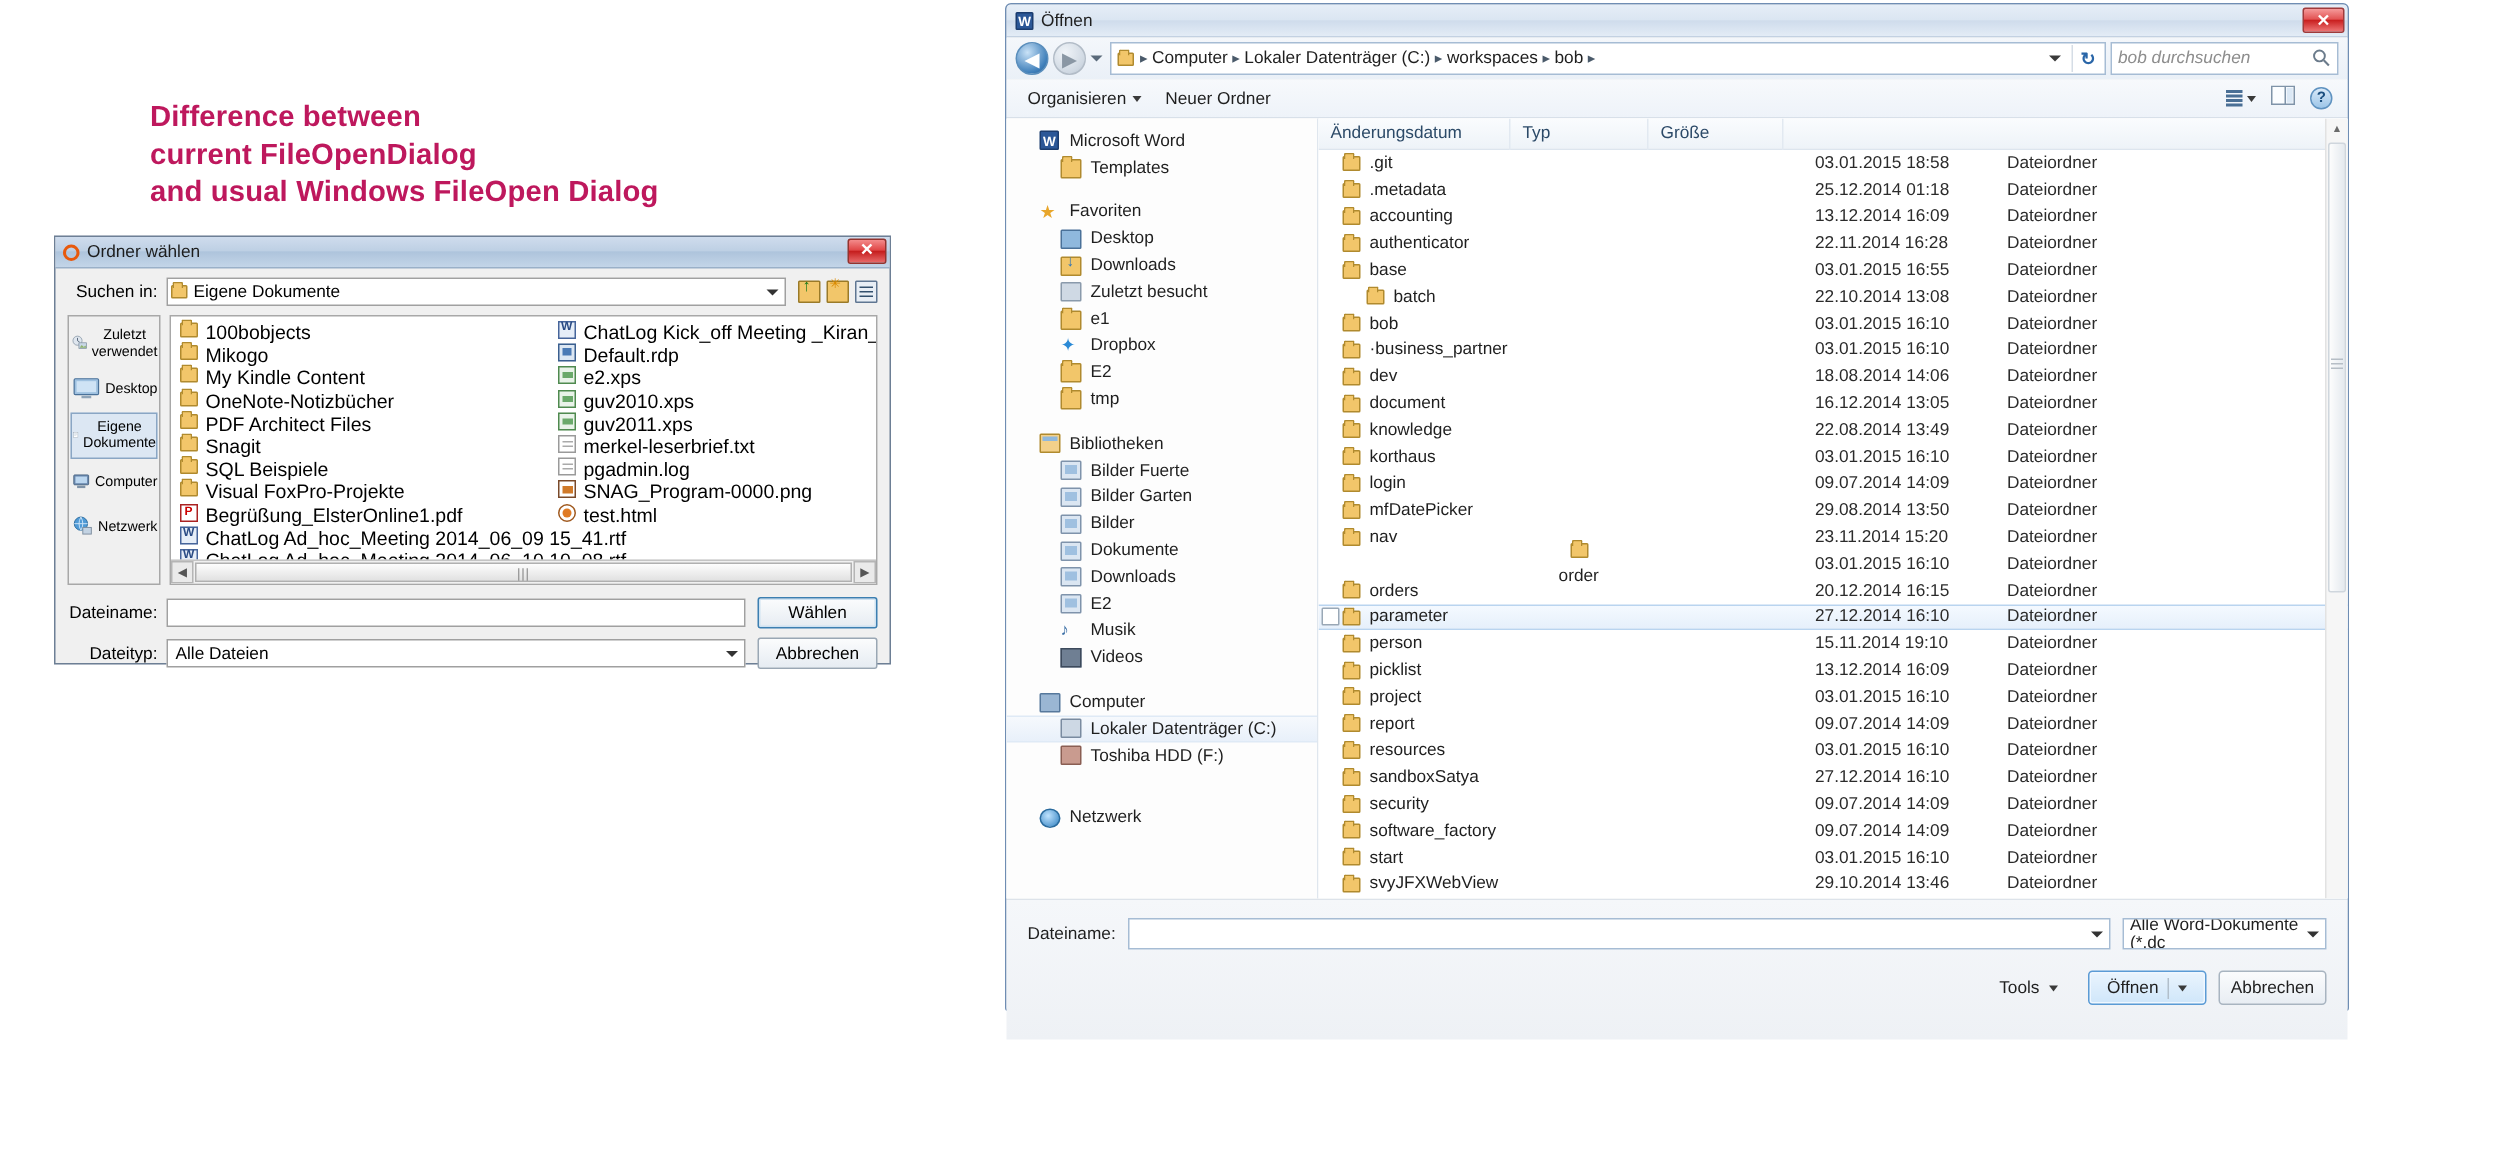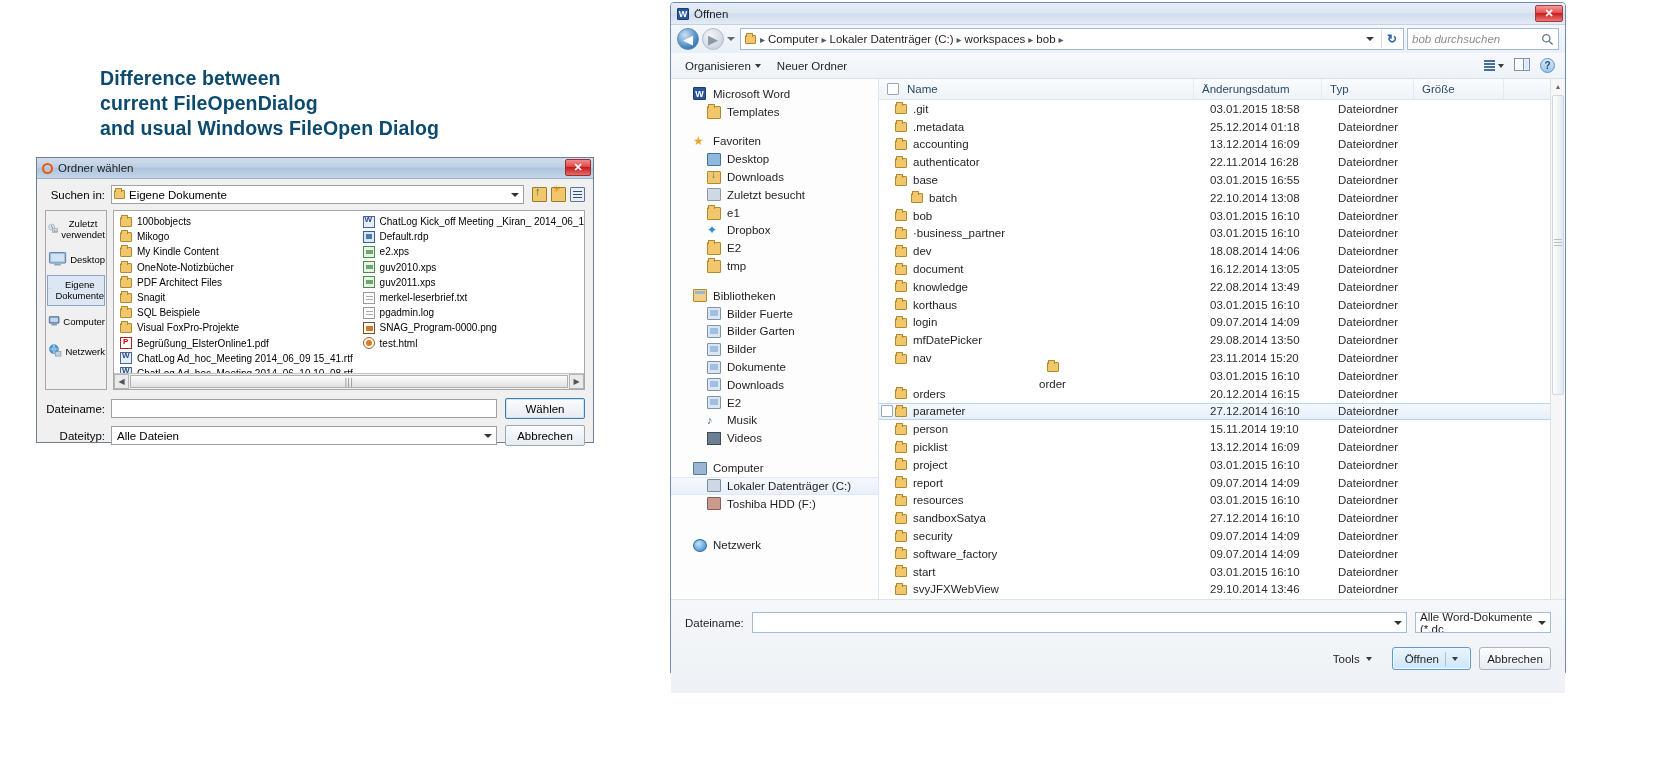--- a/index.html
+++ b/index.html
@@ -8,21 +8,21 @@
     width: 1670px; height: 773px;
     background: #ffffff;
     font-family: "Liberation Sans", sans-serif;
     overflow: hidden;
   }
   #root { position: relative; width: 1670px; height: 773px; background:#fff; }
 
   
   #heading {
     position: absolute; left: 100px; top: 66px;
-    font-size: 19.5px; font-weight: bold; color: #0c4a6e;
+    font-size: 19.5px; font-weight: bold; color: #be185d;
     line-height: 25px; letter-spacing: .1px;
   }
 
   
   #swing-dialog {
     position: absolute; left: 36px; top: 157px;
     width: 558px; height: 286px;
     border: 1px solid #6d7f95;
     background: #f0f0f0;
   }
@@ -97,22 +97,22 @@
   .place.selected { border:1px solid #8aa6c4; background:#dce7f3; }
   .place .pic { width: 26px; height: 24px; }
   #swing-filelist {
     flex: 1; background:#fff; border:1px solid #a8a8a8; height: 180px;
     position: relative; overflow: hidden;
   }
   .fl-cols { display: flex; padding: 3px 0 0 3px; }
   .fl-col { display: flex; flex-direction: column; }
   .fl-col.col1 { width: 252px; }
   .fl-item {
-    display: flex; align-items: center; gap: 5px;
-    font-size: 10px; color: #000; height: 15.2px; white-space: nowrap;
+    display: flex; gap: 5px;
+    font-size: 13px; color: #000; height: 15.2px; white-space: nowrap;
     padding-left: 3px;
   }
   .ico { width: 12px; height: 12px; flex: none; position: relative; }
   .ico-folder { background:#f2c66a; border:1px solid #b08a2e; border-radius:1px; height:10px; margin-top:1px;}
   .ico-folder:before{content:'';position:absolute;left:0;top:-3px;width:5px;height:3px;background:#f2c66a;border:1px solid #b08a2e;border-bottom:none;border-radius:1px 1px 0 0;}
   .ico-pdf { background:#fff; border:1px solid #aa2222; }
   .ico-pdf:after{content:'P';position:absolute;left:2px;top:-1px;font-size:8px;color:#c00;font-weight:bold;}
   .ico-rtf { background:#e6eef8; border:1px solid #46659b; }
   .ico-rtf:after{content:'W';position:absolute;left:1px;top:-2px;font-size:8px;color:#2b4c85;font-weight:bold;}
   .ico-rdp { background:#dce7f3; border:1px solid #3a5f8f; }
@@ -707,24 +707,20 @@
         <div class="nav-gap"></div>
 
         <div class="nav-item">
           <span class="ni ni-net"></span>
           <span>Netzwerk</span>
         </div>
       </div>
 
       <div id="win-list">
         <div id="list-header">
-          <div class="hcell" style="width:315px;">
-            <span class="chk-box" style="margin-right:8px;"></span>
-            <span>Name</span>
-          </div>
           <div class="hcell" style="width:128px;">
               <span>Änderungsdatum</span>
             </div>
           <div class="hcell" style="width:92px;">
               <span>Typ</span>
             </div>
           <div class="hcell" style="width:90px;">
               <span>Größe</span>
             </div>
         </div>

